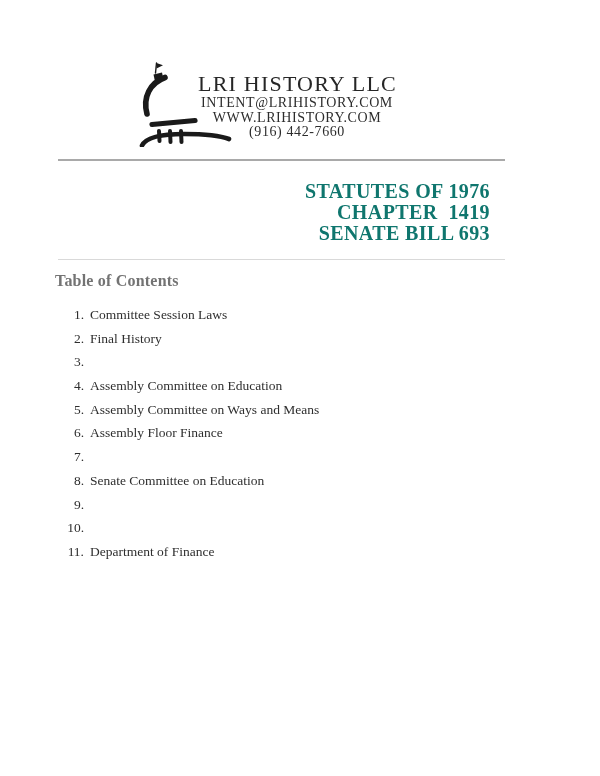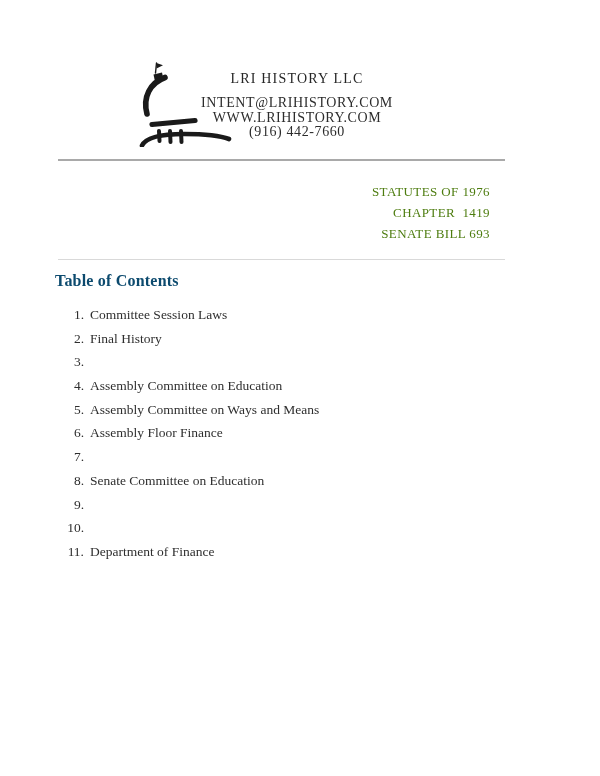--- a/index.html
+++ b/index.html
@@ -15,22 +15,22 @@
 
   
   .logo {
     position: absolute;
     left: 139px; top: 61px;
     width: 94px; height: 86px;
   }
   .company-name {
     position: absolute;
     left: 197px; top: 71px; width: 200px;
-    text-align: center;
-    font-size: 14px;
+    text-align: right;
+    font-size: 22px;
     letter-spacing: 1.2px;
     color: #262626;
     white-space: nowrap;
   }
   .contact-block {
     position: absolute;
     left: 197px; top: 96px; width: 200px;
     text-align: center;
     font-size: 14px;
     letter-spacing: 0.6px;
@@ -42,36 +42,36 @@
   
   .rule { position: absolute; left: 58px; width: 447px; }
   .rule-1 { top: 159px; height: 2px; background: #a9a9a9; }
   .rule-2 { top: 259px; height: 1px; background: #5f5f5f; border-bottom: 1px solid #d9d9d9; }
 
   
   .reference {
     position: absolute;
     top: 181px; right: 110px;
     text-align: right;
-    font-weight: normal;
-    font-size: 13px;
+    font-weight: bold;
+    font-size: 20px;
     line-height: 21px;
     letter-spacing: 0.4px;
-    color: #4d7c0f;
+    color: #0f766e;
   }
   .reference div { white-space: pre; }
 
   
   .toc-title {
     position: absolute;
     left: 55px; top: 272px;
     font-weight: bold;
     font-size: 16px;
     letter-spacing: 0.2px;
-    color: #0c4a6e;
+    color: #737373;
   }
   .toc-list {
     position: absolute;
     left: 50px; top: 303px;
     list-style: none;
   }
   .toc-row {
     display: flex;
     align-items: baseline;
     height: 23.7px;

